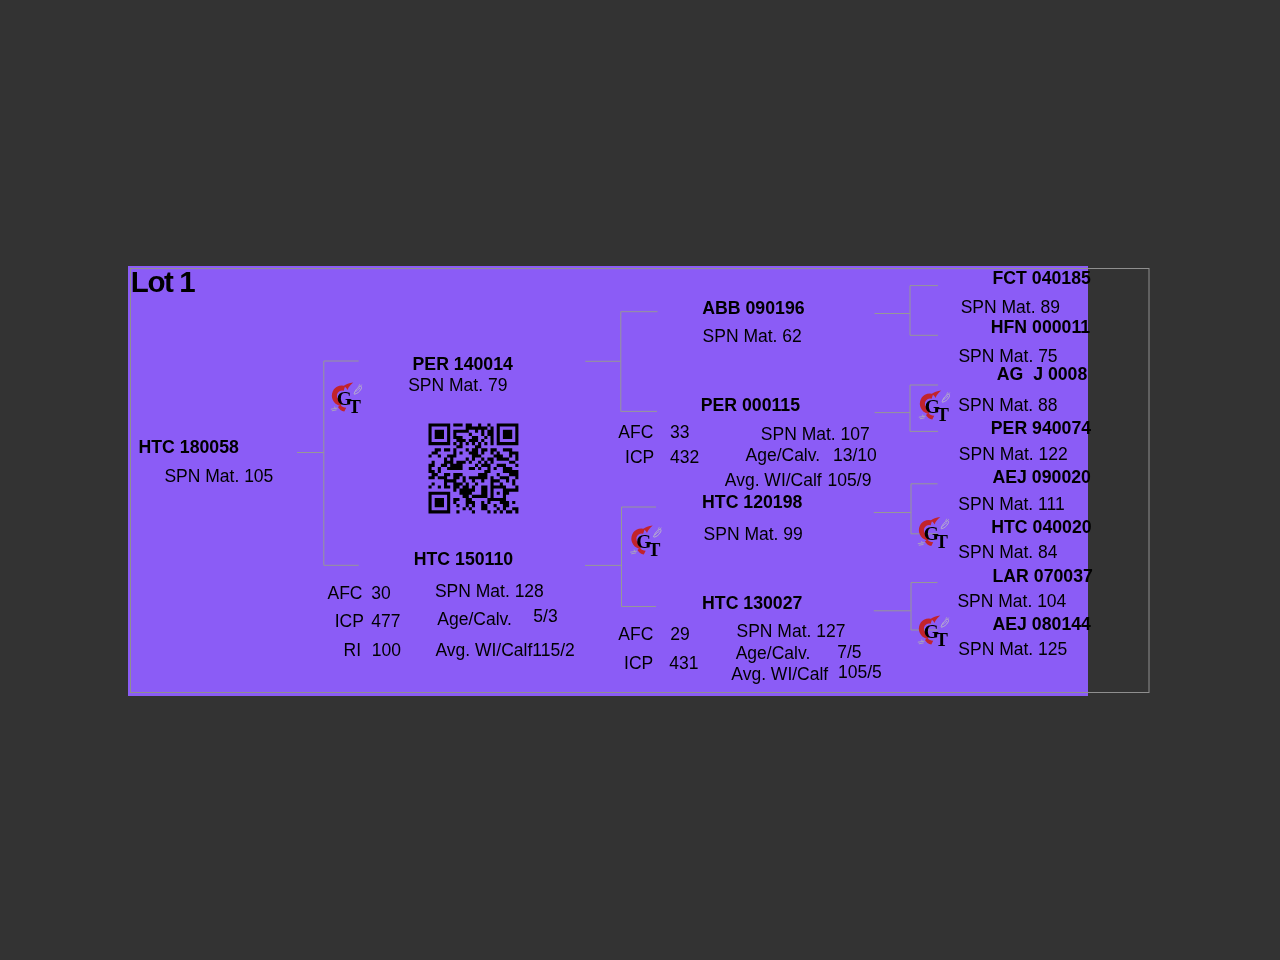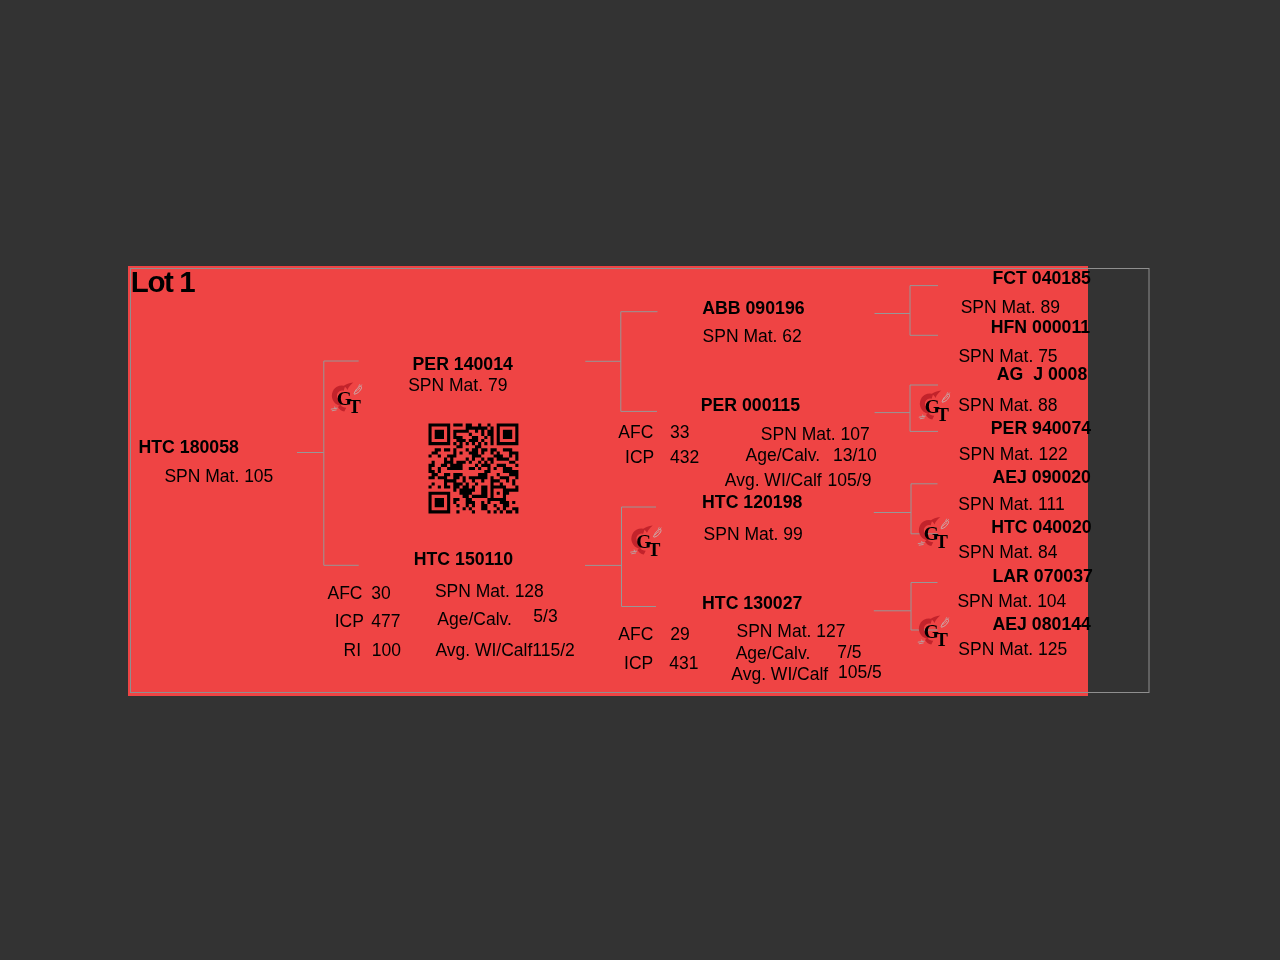--- a/index.html
+++ b/index.html
@@ -1,14 +1,14 @@
 <!DOCTYPE html>
 <html><head><meta charset="utf-8"><style>
 html,body{margin:0;padding:0;background:#333333;width:1280px;height:960px;overflow:hidden}
-#panel{position:absolute;left:128px;top:266px;width:960px;height:430px;background:#ef4444}
+#panel{position:absolute;left:128px;top:266px;width:960px;height:430px;background:#8b5cf6}
 </style></head>
 <body>
 <div id="panel"><svg width="1024" height="430" viewBox="0 0 1024 430" font-family="Liberation Sans, sans-serif">
       <defs>
         <g id="gt">
           <path d="M14.4 7.3 A7.7 7.7 0 1 0 11.3 22.3" fill="none" stroke="#c2232b" stroke-width="5"></path>
           <path d="M13.6 5.1 C16 3.2 19.2 2.1 23.2 1.5 C20.5 3.7 18.6 6.1 17.5 8.9 C16.5 7.2 15.2 5.9 13.6 5.1 Z" fill="#c2232b"></path>
           <path d="M10.2 23.9 C12 25.6 13.8 26.5 16.2 26.7 L14.3 30.6 C11.4 30.0 9.2 28.2 8.0 25.9 Z" fill="#c2232b"></path>
           <path d="M24 12.8 C25.3 9.2 27.4 6.4 30.4 5.3 C31.5 5 31.9 6.3 31.1 8 C29.6 10.8 27.2 12.6 24.6 13.2 Z" fill="none" stroke="#c2c2c2" stroke-width="0.8"></path>
           <path d="M28.6 5.6 L29.8 3.2 M30.6 5.2 L31.8 3.6" stroke="#b5b5b5" stroke-width="0.7" fill="none"></path>

